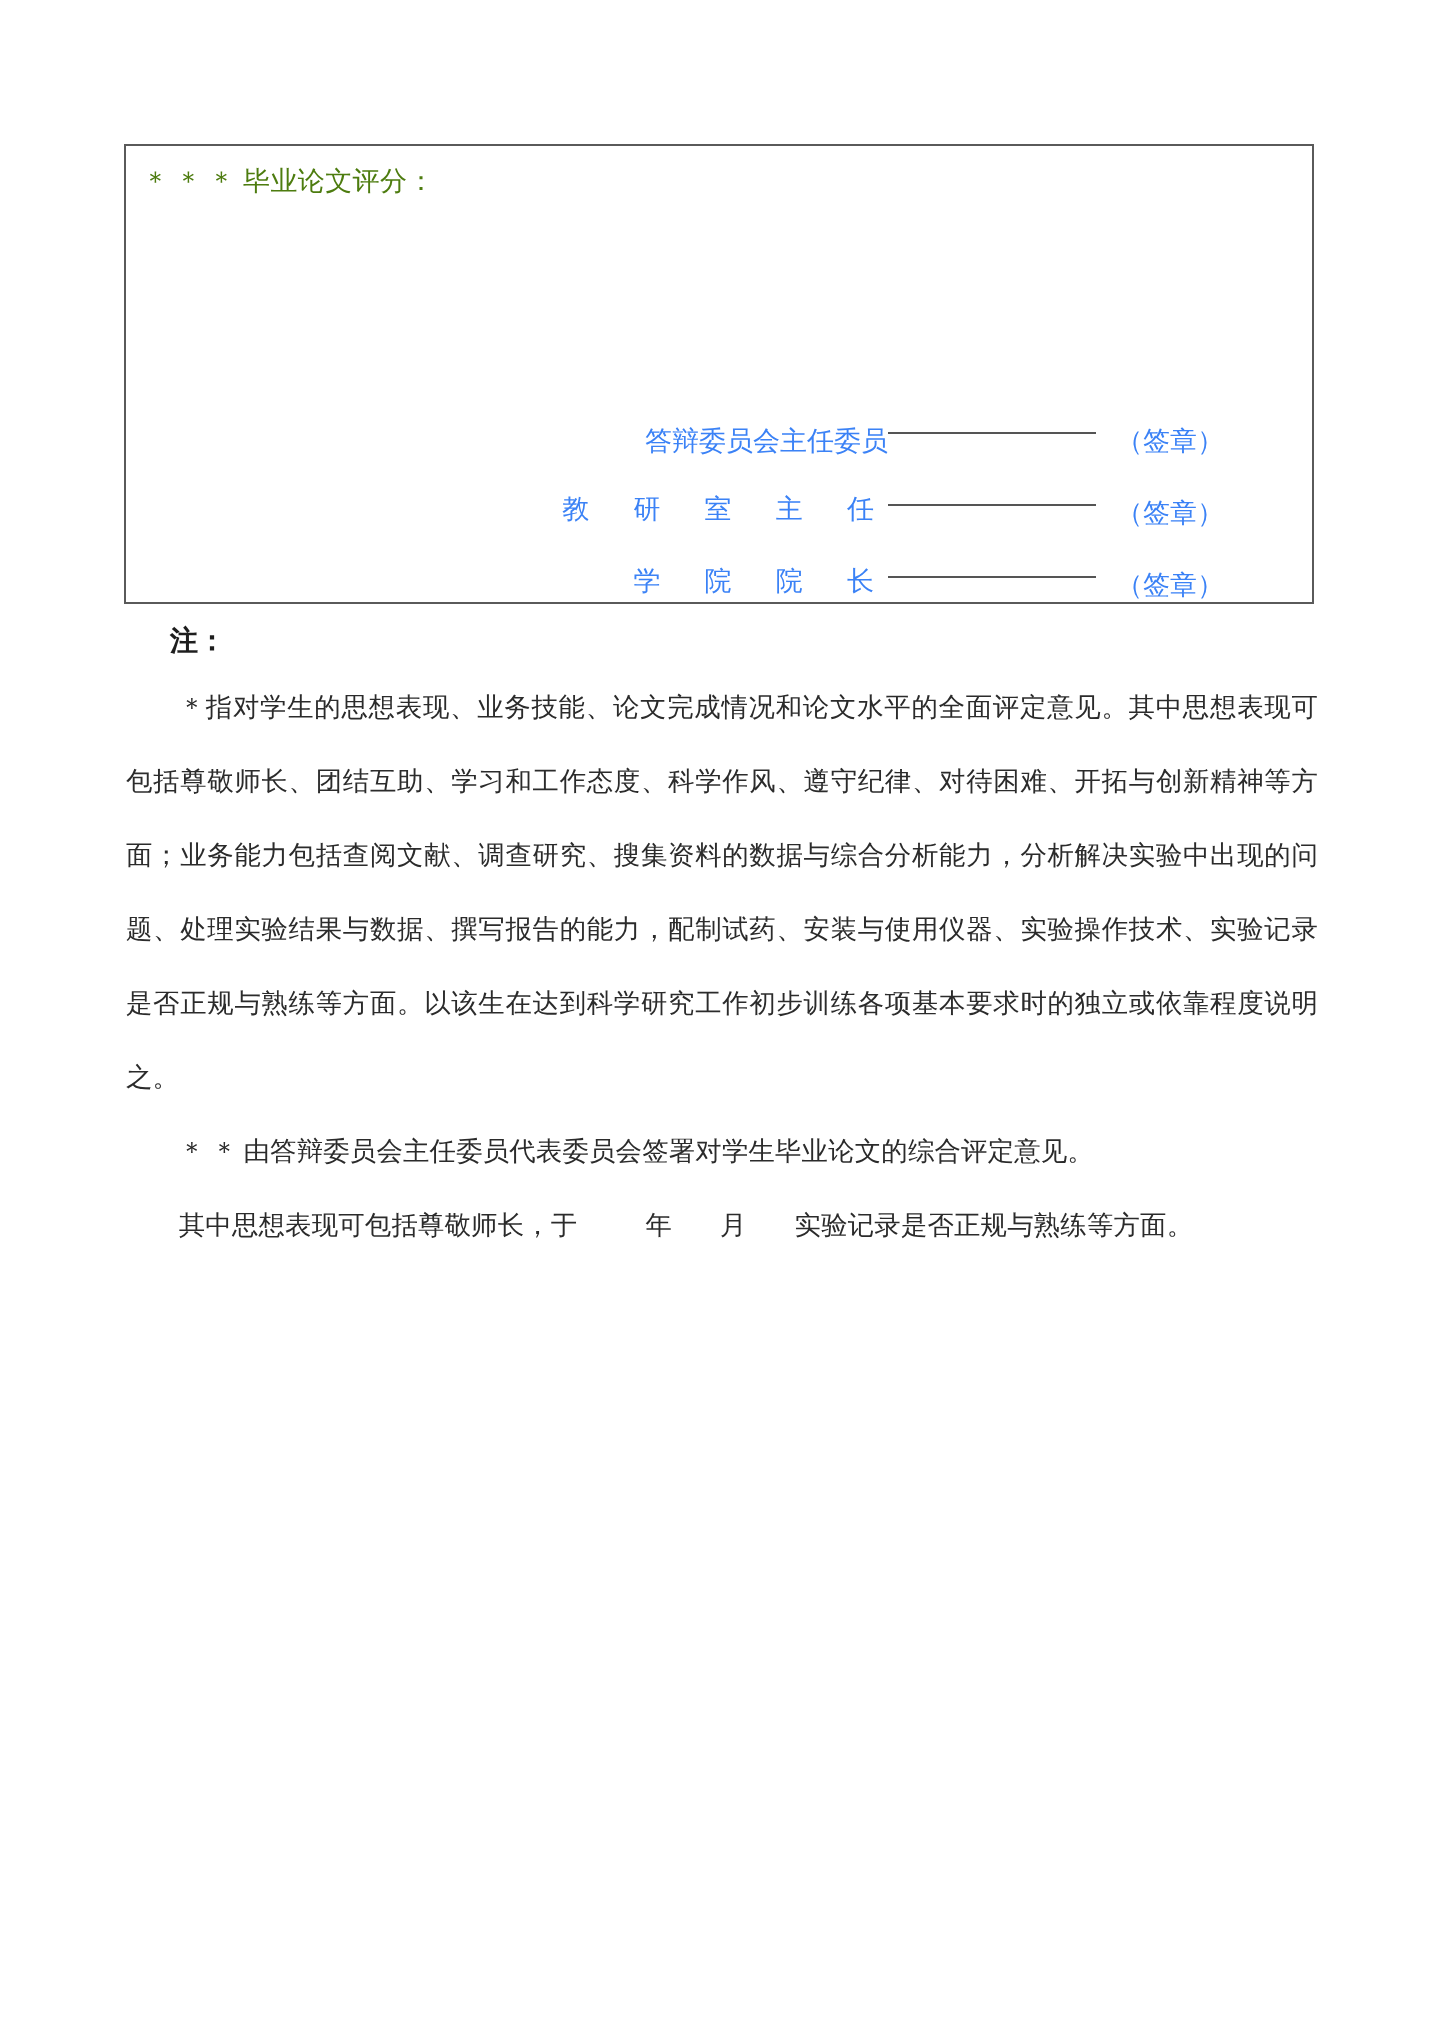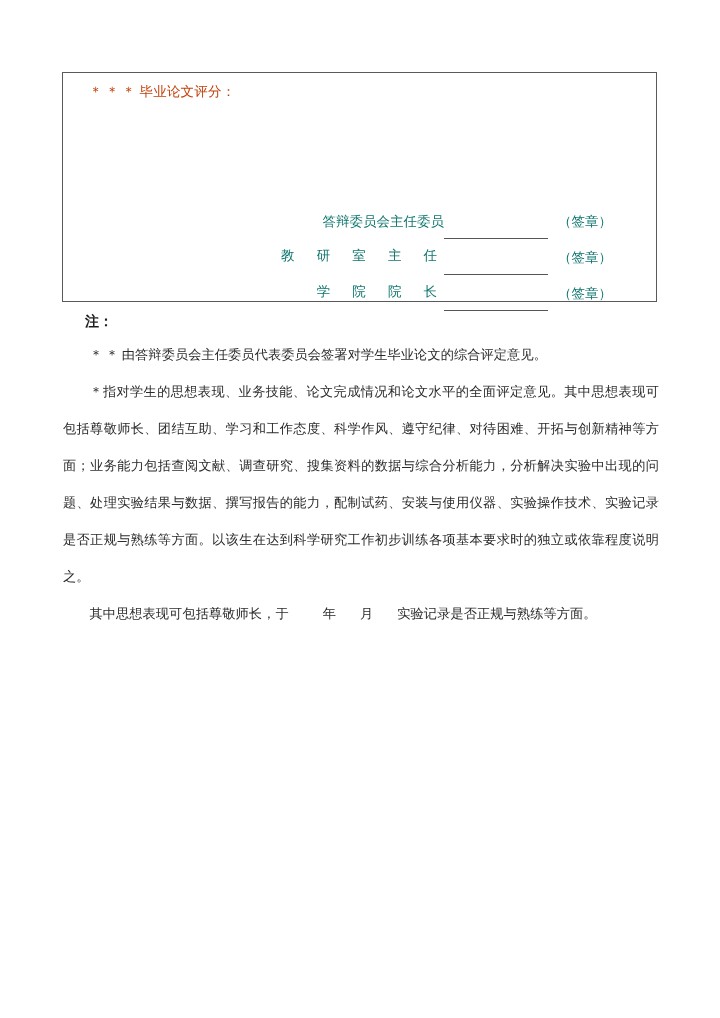--- a/index.html
+++ b/index.html
@@ -28,49 +28,49 @@
     left: 62px;
     top: 72px;
     width: 595px;
     height: 230px;
     border: 1px solid #5a5a5a;
     box-sizing: border-box;
   }
 
   .eval-title {
     position: absolute;
-    left: 26px;
+    left: 8px;
     top: 9px;
     font-size: 13.5px;
     line-height: 18px;
     letter-spacing: 0.2px;
     white-space: nowrap;
-    color: #c2410c;
+    color: #4d7c0f;
   }
   .eval-title .stars {
     letter-spacing: 3px;
     margin-right: 1px;
   }
 
   .eval-body {
     position: absolute;
     left: 0;
     right: 0;
     top: 130px;
   }
 
   .sig-row {
     display: flex;
-    align-items: flex-end;
+    align-items: flex-start;
     justify-content: flex-end;
     padding-right: 44px;
     font-size: 13.5px;
     line-height: 36px;
     white-space: nowrap;
-    color: #0f766e;
+    color: #3b82f6;
   }
   .sig-label { }
   .sig-label.spaced { letter-spacing: 7px; font-family: Liberation Mono, monospace; }
   .sig-line {
     display: inline-block;
     width: 104px;
     border-bottom: 1px solid #555;
     height: 0.95em;
     margin: 0 2px 0 0;
   }
@@ -136,22 +136,22 @@
         <span class="sig-seal">（签章）</span>
       </div>
 
     </div>
   </div>
 
   <div class="notes">
 
     <div class="notes-heading">注：</div>
 
+    <p class="note-para"><span class="mark1">＊</span><span>指对学生的思想表现、业务技能、论文完成情况和论文水平的全面评定意见。其中思想表现可包括尊敬师长、团结互助、学习和工作态度、科学作风、遵守纪律、对待困难、开拓与创新精神等方面；业务能力包括查阅文献、调查研究、搜集资料的数据与综合分析能力，分析解决实验中出现的问题、处理实验结果与数据、撰写报告的能力，配制试药、安装与使用仪器、实验操作技术、实验记录是否正规与熟练等方面。以该生在达到科学研究工作初步训练各项基本要求时的独立或依靠程度说明之。</span></p>
+
     <p class="note-para"><span class="mark2">＊＊</span><span>由答辩委员会主任委员代表委员会签署对学生毕业论文的综合评定意见。</span></p>
-
-    <p class="note-para"><span class="mark1">＊</span><span>指对学生的思想表现、业务技能、论文完成情况和论文水平的全面评定意见。其中思想表现可包括尊敬师长、团结互助、学习和工作态度、科学作风、遵守纪律、对待困难、开拓与创新精神等方面；业务能力包括查阅文献、调查研究、搜集资料的数据与综合分析能力，分析解决实验中出现的问题、处理实验结果与数据、撰写报告的能力，配制试药、安装与使用仪器、实验操作技术、实验记录是否正规与熟练等方面。以该生在达到科学研究工作初步训练各项基本要求时的独立或依靠程度说明之。</span></p>
 
 
     <p class="note-para"><span>其中思想表现可包括尊敬师长，于</span><span class="gap-sm"></span><span>年</span><span class="gap-xs"></span><span>月</span><span class="gap-xs"></span><span>实验记录是否正规与熟练等方面。</span></p>
 
   </div>
 
 </div>
 
 </body></html>

